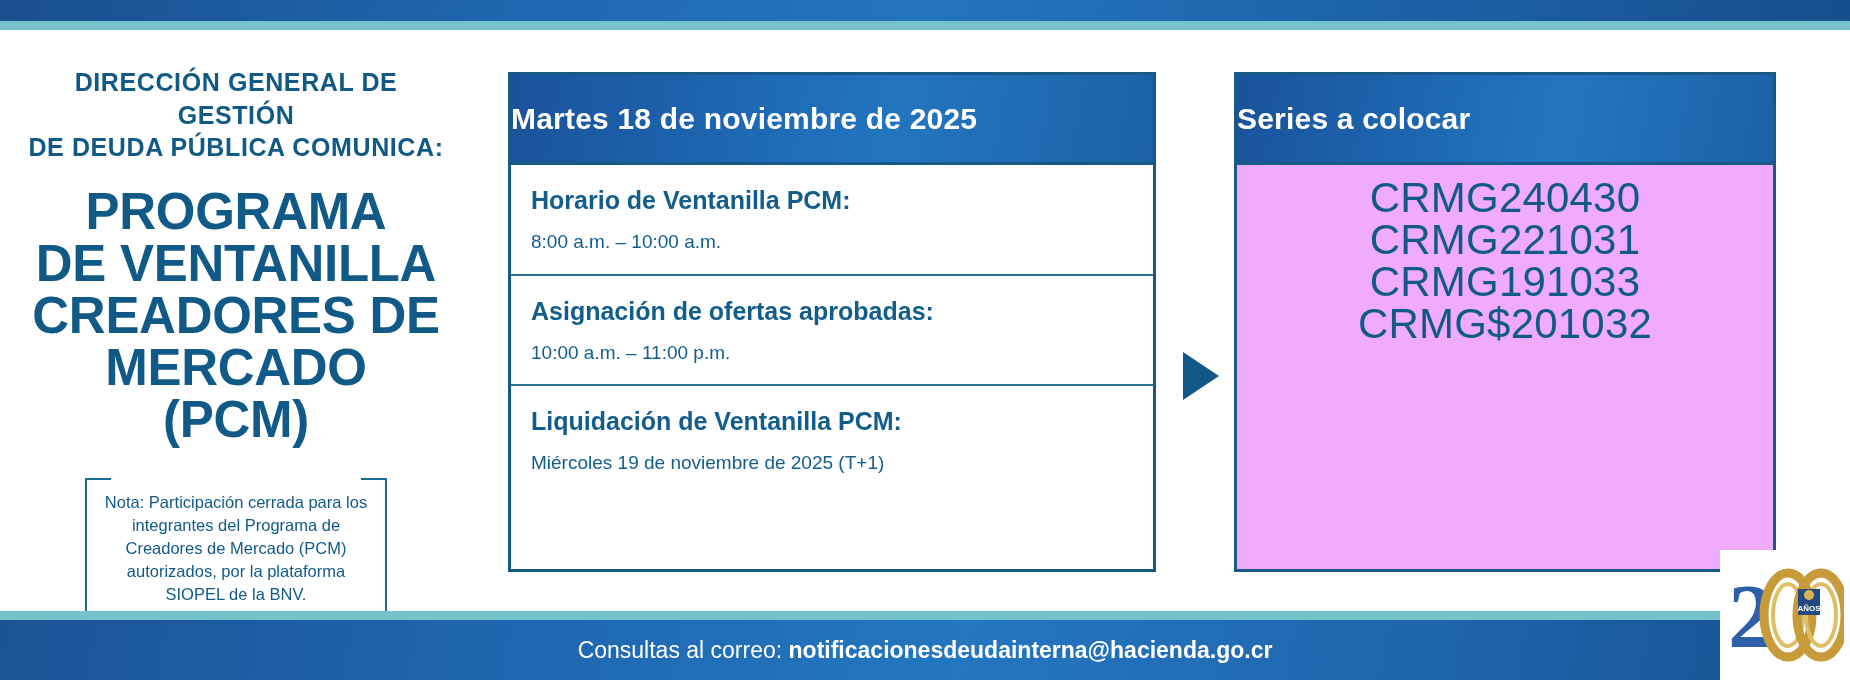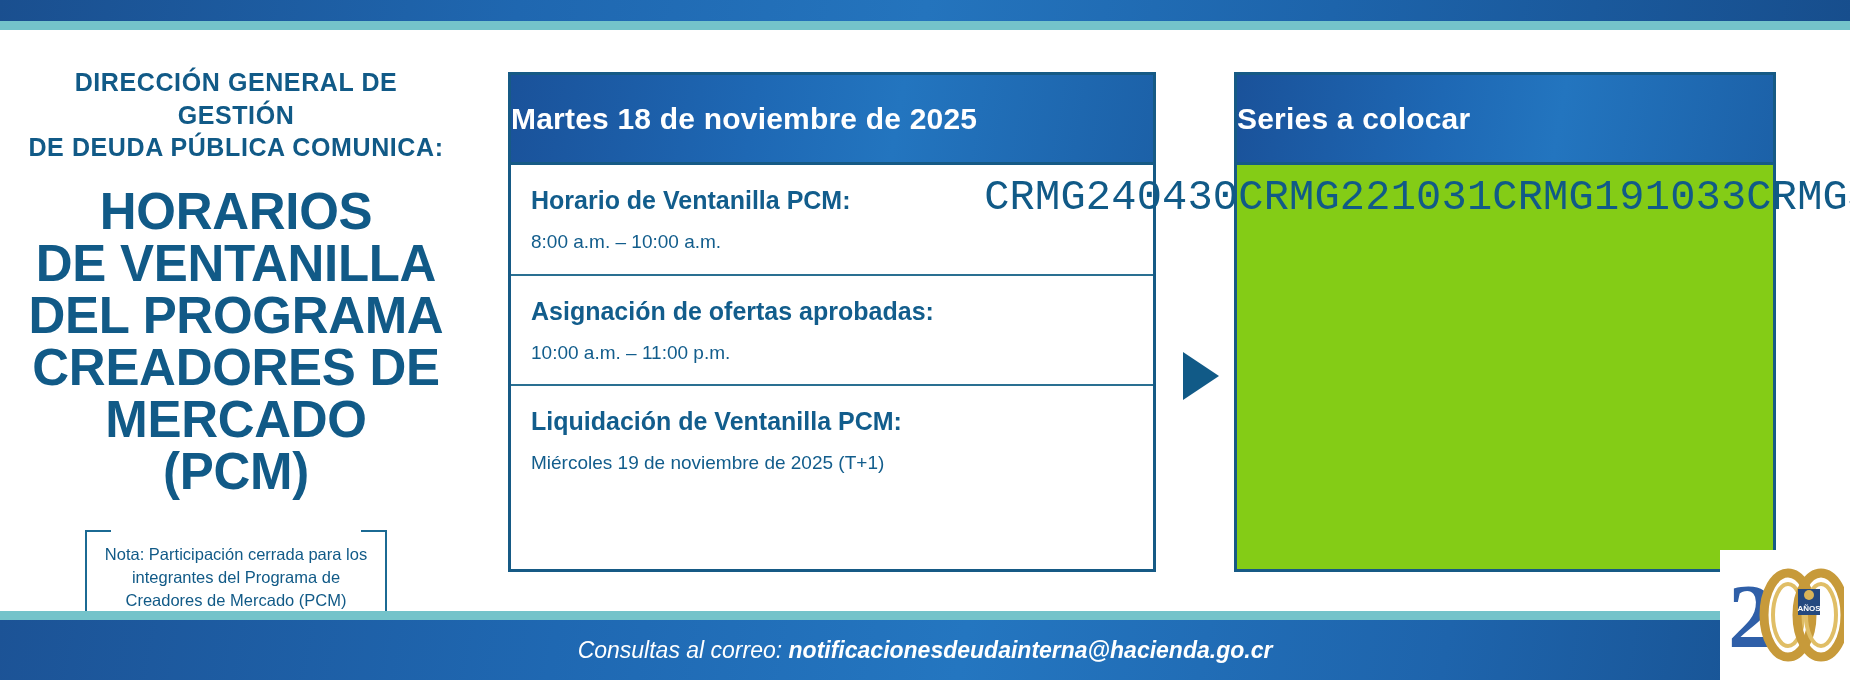--- a/index.html
+++ b/index.html
@@ -152,28 +152,28 @@
   }
 
   
   .right-card {
     position: absolute;
     top: 42px;
     left: 1234px;
     width: 542px;
     height: 500px;
     border: 3px solid #165a85;
-    background: #84cc16;
+    background: #f0abfc;
   }
   .series-list {
     padding: 12px 0 12px 0;
     display: flex;
-    justify-content: center;
+    flex-direction: column;
+    justify-content: flex-start;
     height: 404px;
-    font-family: Liberation Mono, monospace;
   }
   .series-item {
     color: #115a87;
     font-size: 42px;
     text-align: center;
     line-height: 1.0;
     letter-spacing: 0.2px;
   }
 
   
@@ -190,21 +190,20 @@
     width: 1850px;
     height: 60px;
     background: linear-gradient(100deg, #1c5396 0%, #1f68b2 30%, #2476c0 52%, #1e64ac 78%, #17508f 100%);
     display: flex;
     align-items: center;
     justify-content: center;
   }
   .footer-text {
     color: #ffffff;
     font-size: 23px;
-    font-style: italic;
   }
   .footer-text .strong { font-weight: bold; }
 
   
   .logo-badge {
     position: absolute;
     right: 0;
     bottom: 0;
     width: 130px;
     height: 130px;
@@ -222,23 +221,22 @@
 
 <div class="canvas">
 
   <div class="left-col">
     <div class="dept-line">
       <div>DIRECCIÓN GENERAL DE GESTIÓN</div>
       <div>DE DEUDA PÚBLICA COMUNICA:</div>
     </div>
 
     <div class="headline">
-      <div>HORARIOS</div>
+      <div>PROGRAMA</div>
       <div>DE VENTANILLA</div>
-      <div>DEL PROGRAMA</div>
       <div>CREADORES DE</div>
       <div>MERCADO (PCM)</div>
     </div>
 
     <div class="note-box">
       <span class="corner tl"></span>
       <span class="corner tr"></span>
       <span class="corner bl"></span>
       <span class="corner br"></span>
       <span class="edge-l"></span>

